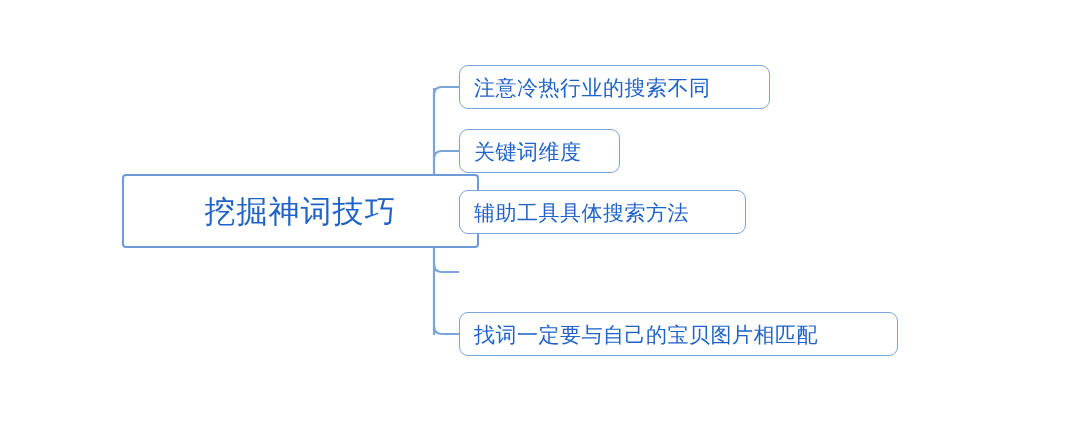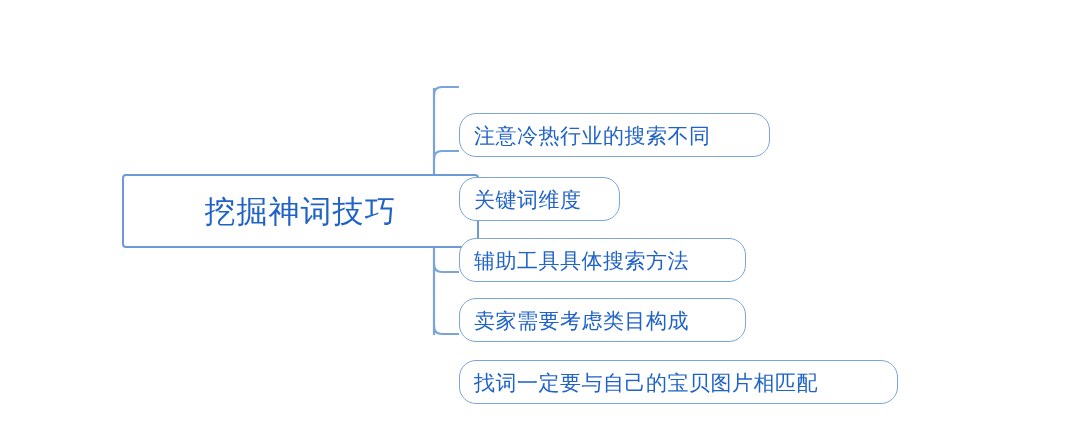--- a/index.html
+++ b/index.html
@@ -46,25 +46,24 @@
     justify-content: center;
   }
   .node-root .node-label {
     font-size: 31px;
     color: #1f63c6;
     letter-spacing: 1px;
     line-height: 1;
   }
   .node-branch {
     border: 1.6px solid #7ba5d9;
-    border-radius: 17px;
+    border-radius: 9px;
     height: 44px;
     padding: 0 14px;
     justify-content: flex-start;
-    margin-top: 48px;
   }
   .node-branch .node-label {
     font-size: 21px;
     color: #2063c8;
     letter-spacing: 0.5px;
     line-height: 1;
   }
   .branch-0 { left: 459px; top: 65px;  width: 311px; }
   .branch-1 { left: 459px; top: 129px; width: 161px; }
   .branch-2 { left: 459px; top: 190px; width: 287px; }
@@ -102,21 +101,18 @@
   </div>
 
   <div class="node node-branch branch-2">
     <span class="node-label">辅助工具具体搜索方法</span>
   </div>
 
   <div class="node node-branch branch-1">
     <span class="node-label">关键词维度</span>
   </div>
 
-  <div class="node node-branch branch-3">
-    <span class="node-label">卖家需要考虑类目构成</span>
-  </div>
 
   <div class="node node-branch branch-4">
     <span class="node-label">找词一定要与自己的宝贝图片相匹配</span>
   </div>
 
 </div>
 
 </body></html>

